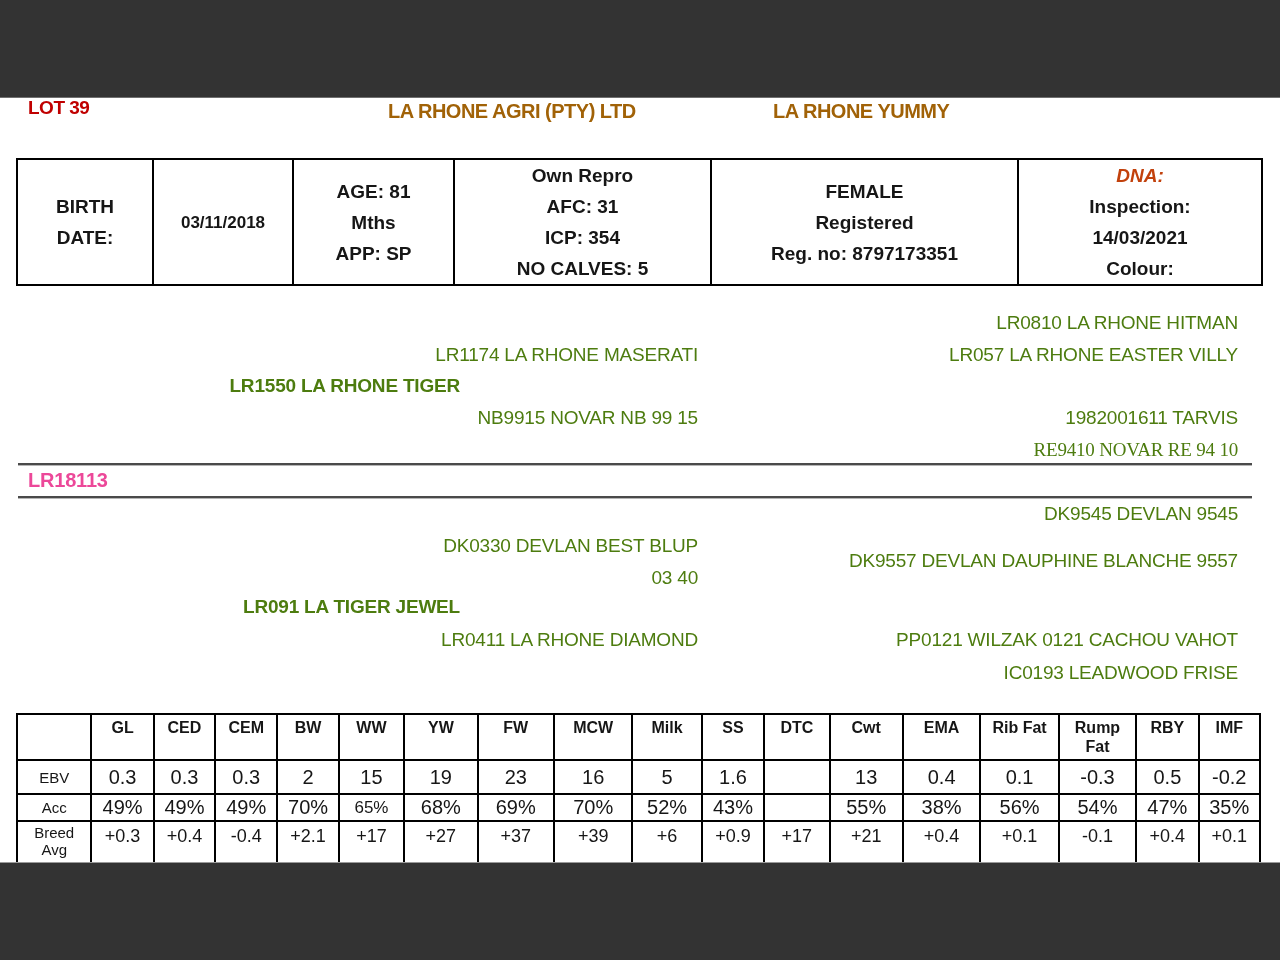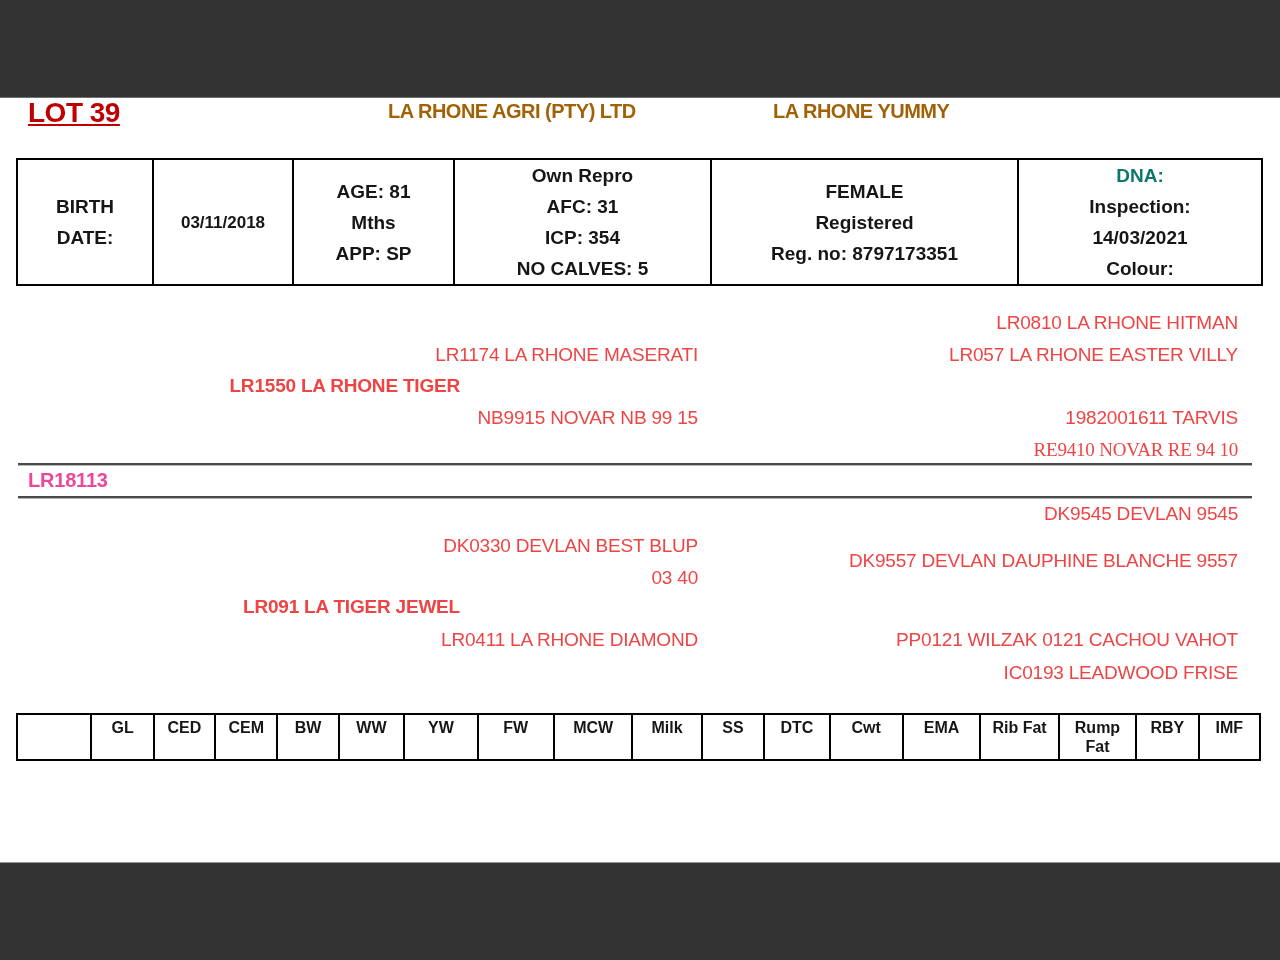--- a/index.html
+++ b/index.html
@@ -5,39 +5,39 @@
   html,body{margin:0;padding:0;}
   body{
     width:1280px;height:960px;position:relative;overflow:hidden;
     background:#ffffff;color:#111;
     font-family:"Liberation Sans", sans-serif;
   }
   .bar{position:absolute;left:0;width:1280px;background:#333333;z-index:5;}
   .bar-top{top:0;height:97px;border-bottom:1px solid #6f6f6f;}
   .bar-bottom{top:862px;height:98px;border-top:1px solid #9a9a9a;}
 
-  .lot{position:absolute;left:28px;top:97px;font-size:28px;font-weight:bold;color:#C00000;letter-spacing:-0.5px;text-decoration:underline;}
+  .lot{position:absolute;left:28px;top:97px;font-size:19px;font-weight:bold;color:#C00000;letter-spacing:-0.5px;}
   .doc-title{position:absolute;top:100px;font-size:20px;font-weight:bold;color:#a16207;letter-spacing:-0.5px;}
   .company{left:388px;}
   .animal{left:773px;}
 
   
   .info-table{
     position:absolute;left:16px;top:158px;width:1245px;height:127px;
     border-collapse:collapse;table-layout:fixed;
   }
   .info-table td{
     border:2px solid #000;text-align:center;vertical-align:middle;
     font-weight:bold;font-size:19px;line-height:31px;color:#161616;padding:0 4px;
   }
   .info-table td.datecell{font-size:17px;}
-  .red{color:#0f766e;}
+  .red{color:#c2410c;font-style:italic;}
 
   
-  .ped{position:absolute;font-size:19px;color:#ef4444;white-space:nowrap;letter-spacing:-0.2px;}
+  .ped{position:absolute;font-size:19px;color:#4d7c0f;white-space:nowrap;letter-spacing:-0.2px;}
   .ped.bold{font-weight:bold;}
   .ped.subject{font-weight:bold;font-size:20px;color:#ec4899;}
   .sepline{position:absolute;left:18px;width:1234px;height:0;border-top:2px solid #4a4a4a;border-bottom:1px solid #b5b5b5;}
 
   
   .ebv-table{
     position:absolute;left:16px;top:713px;width:1245px;
     border-collapse:collapse;table-layout:fixed;
   }
   .ebv-table th,.ebv-table td{
@@ -164,14 +164,74 @@
         <th>DTC</th>
         <th>Cwt</th>
         <th>EMA</th>
         <th>Rib Fat</th>
         <th>Rump Fat</th>
         <th>RBY</th>
         <th>IMF</th>
       </tr>
     </thead>
   <tbody>
+      <tr class="row-ebv">
+        <td class="rowlabel">EBV</td>
+        <td>0.3</td>
+        <td>0.3</td>
+        <td>0.3</td>
+        <td>2</td>
+        <td>15</td>
+        <td>19</td>
+        <td>23</td>
+        <td>16</td>
+        <td>5</td>
+        <td>1.6</td>
+        <td></td>
+        <td>13</td>
+        <td>0.4</td>
+        <td>0.1</td>
+        <td>-0.3</td>
+        <td>0.5</td>
+        <td>-0.2</td>
+      </tr>
+      <tr class="row-acc">
+        <td class="rowlabel">Acc</td>
+        <td>49%</td>
+        <td>49%</td>
+        <td>49%</td>
+        <td>70%</td>
+        <td>65%</td>
+        <td>68%</td>
+        <td>69%</td>
+        <td>70%</td>
+        <td>52%</td>
+        <td>43%</td>
+        <td></td>
+        <td>55%</td>
+        <td>38%</td>
+        <td>56%</td>
+        <td>54%</td>
+        <td>47%</td>
+        <td>35%</td>
+      </tr>
+      <tr class="row-breed">
+        <td class="rowlabel">Breed Avg</td>
+        <td>+0.3</td>
+        <td>+0.4</td>
+        <td>-0.4</td>
+        <td>+2.1</td>
+        <td>+17</td>
+        <td>+27</td>
+        <td>+37</td>
+        <td>+39</td>
+        <td>+6</td>
+        <td>+0.9</td>
+        <td>+17</td>
+        <td>+21</td>
+        <td>+0.4</td>
+        <td>+0.1</td>
+        <td>-0.1</td>
+        <td>+0.4</td>
+        <td>+0.1</td>
+      </tr>
     </tbody>
 </table>
 
 </body></html>

